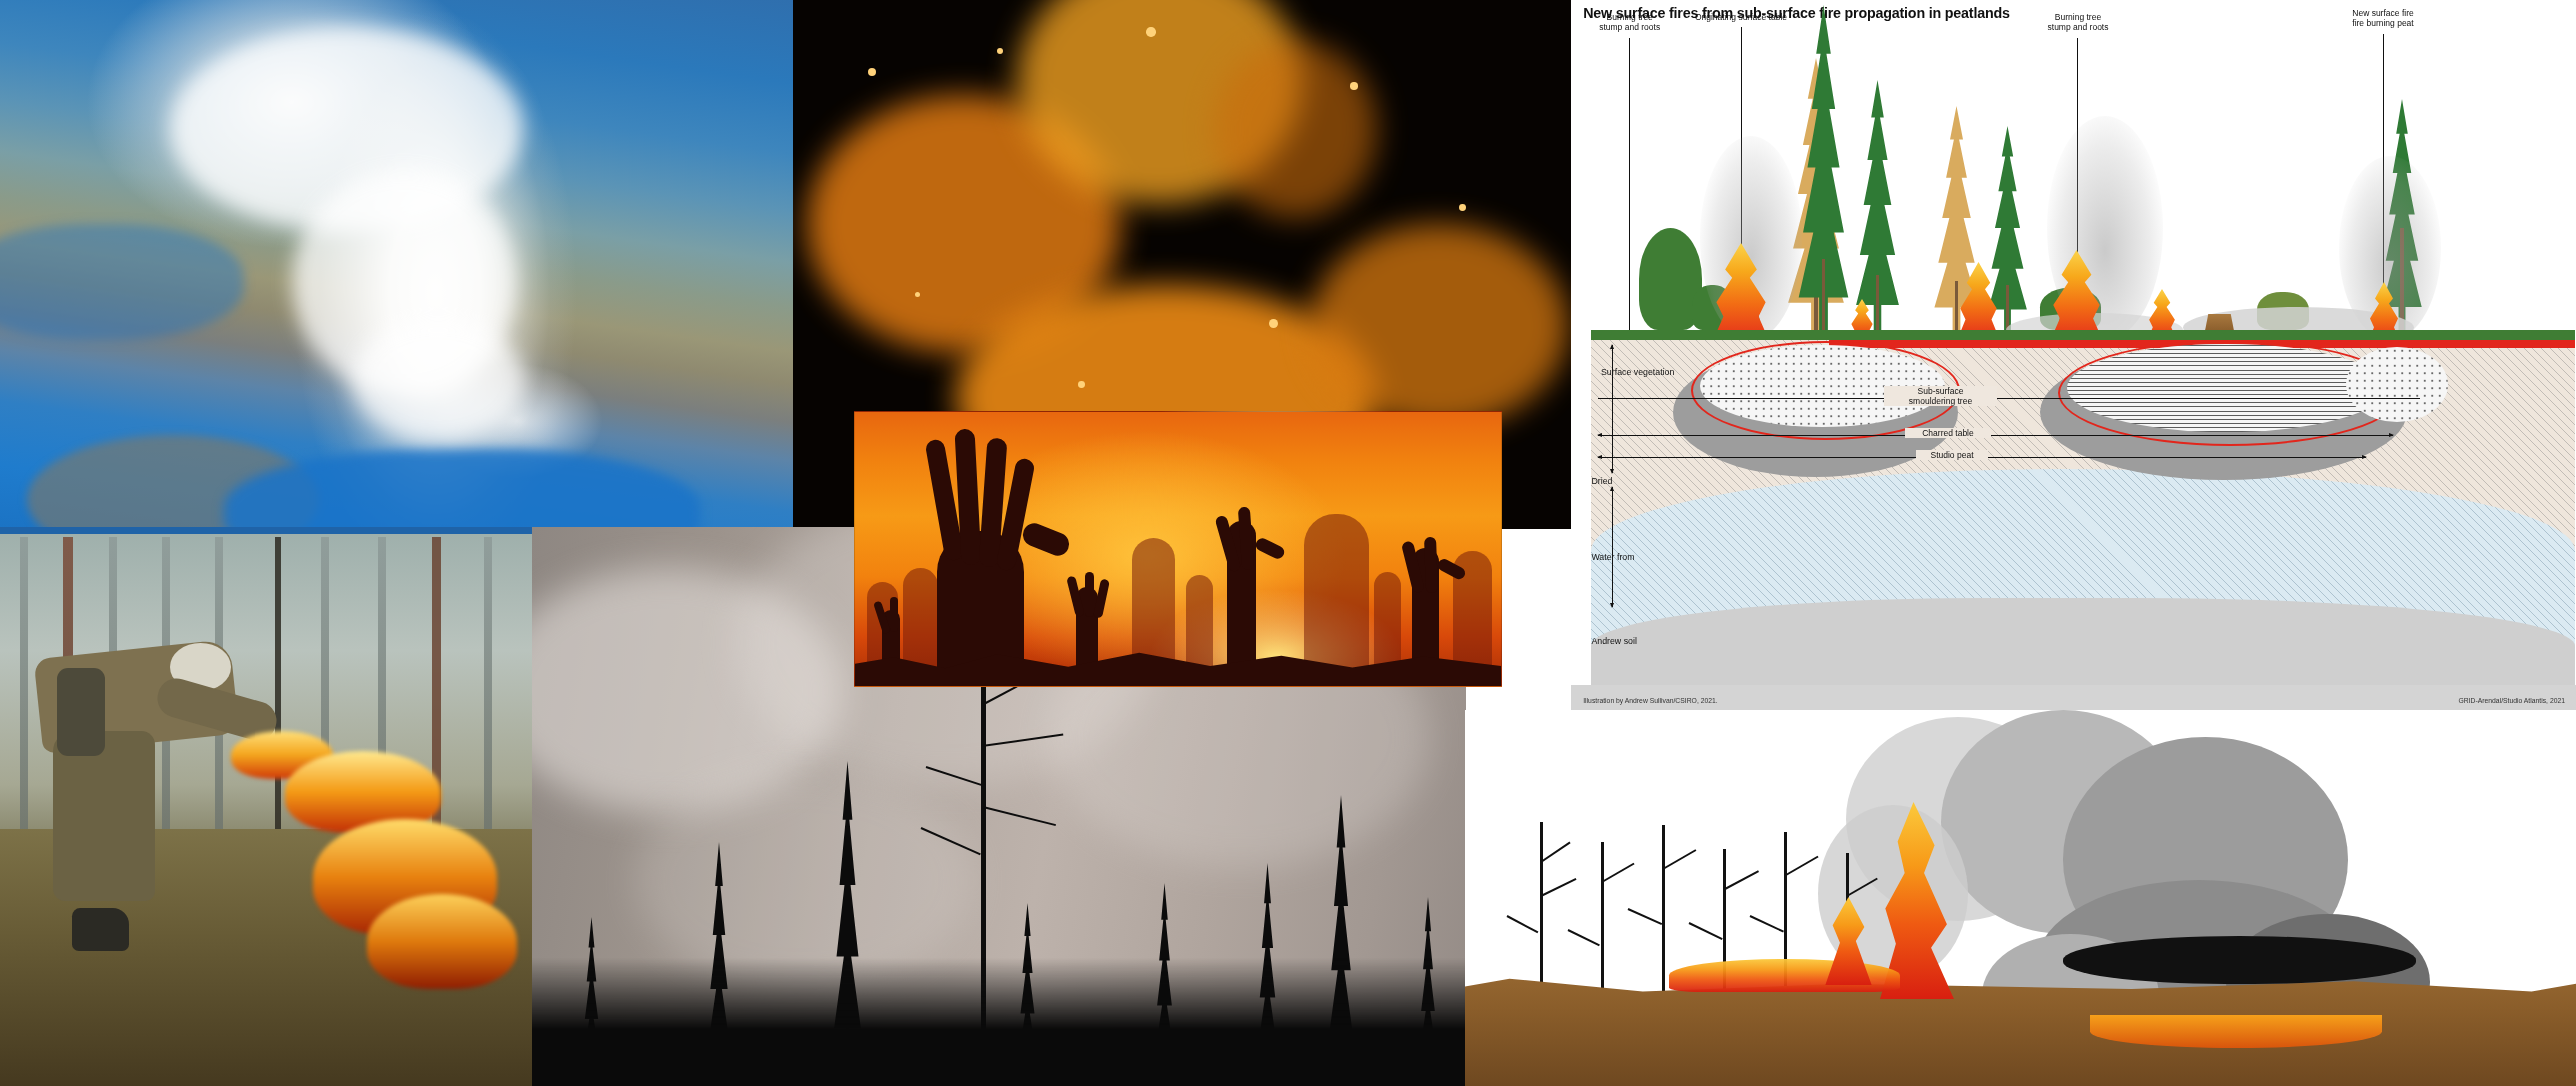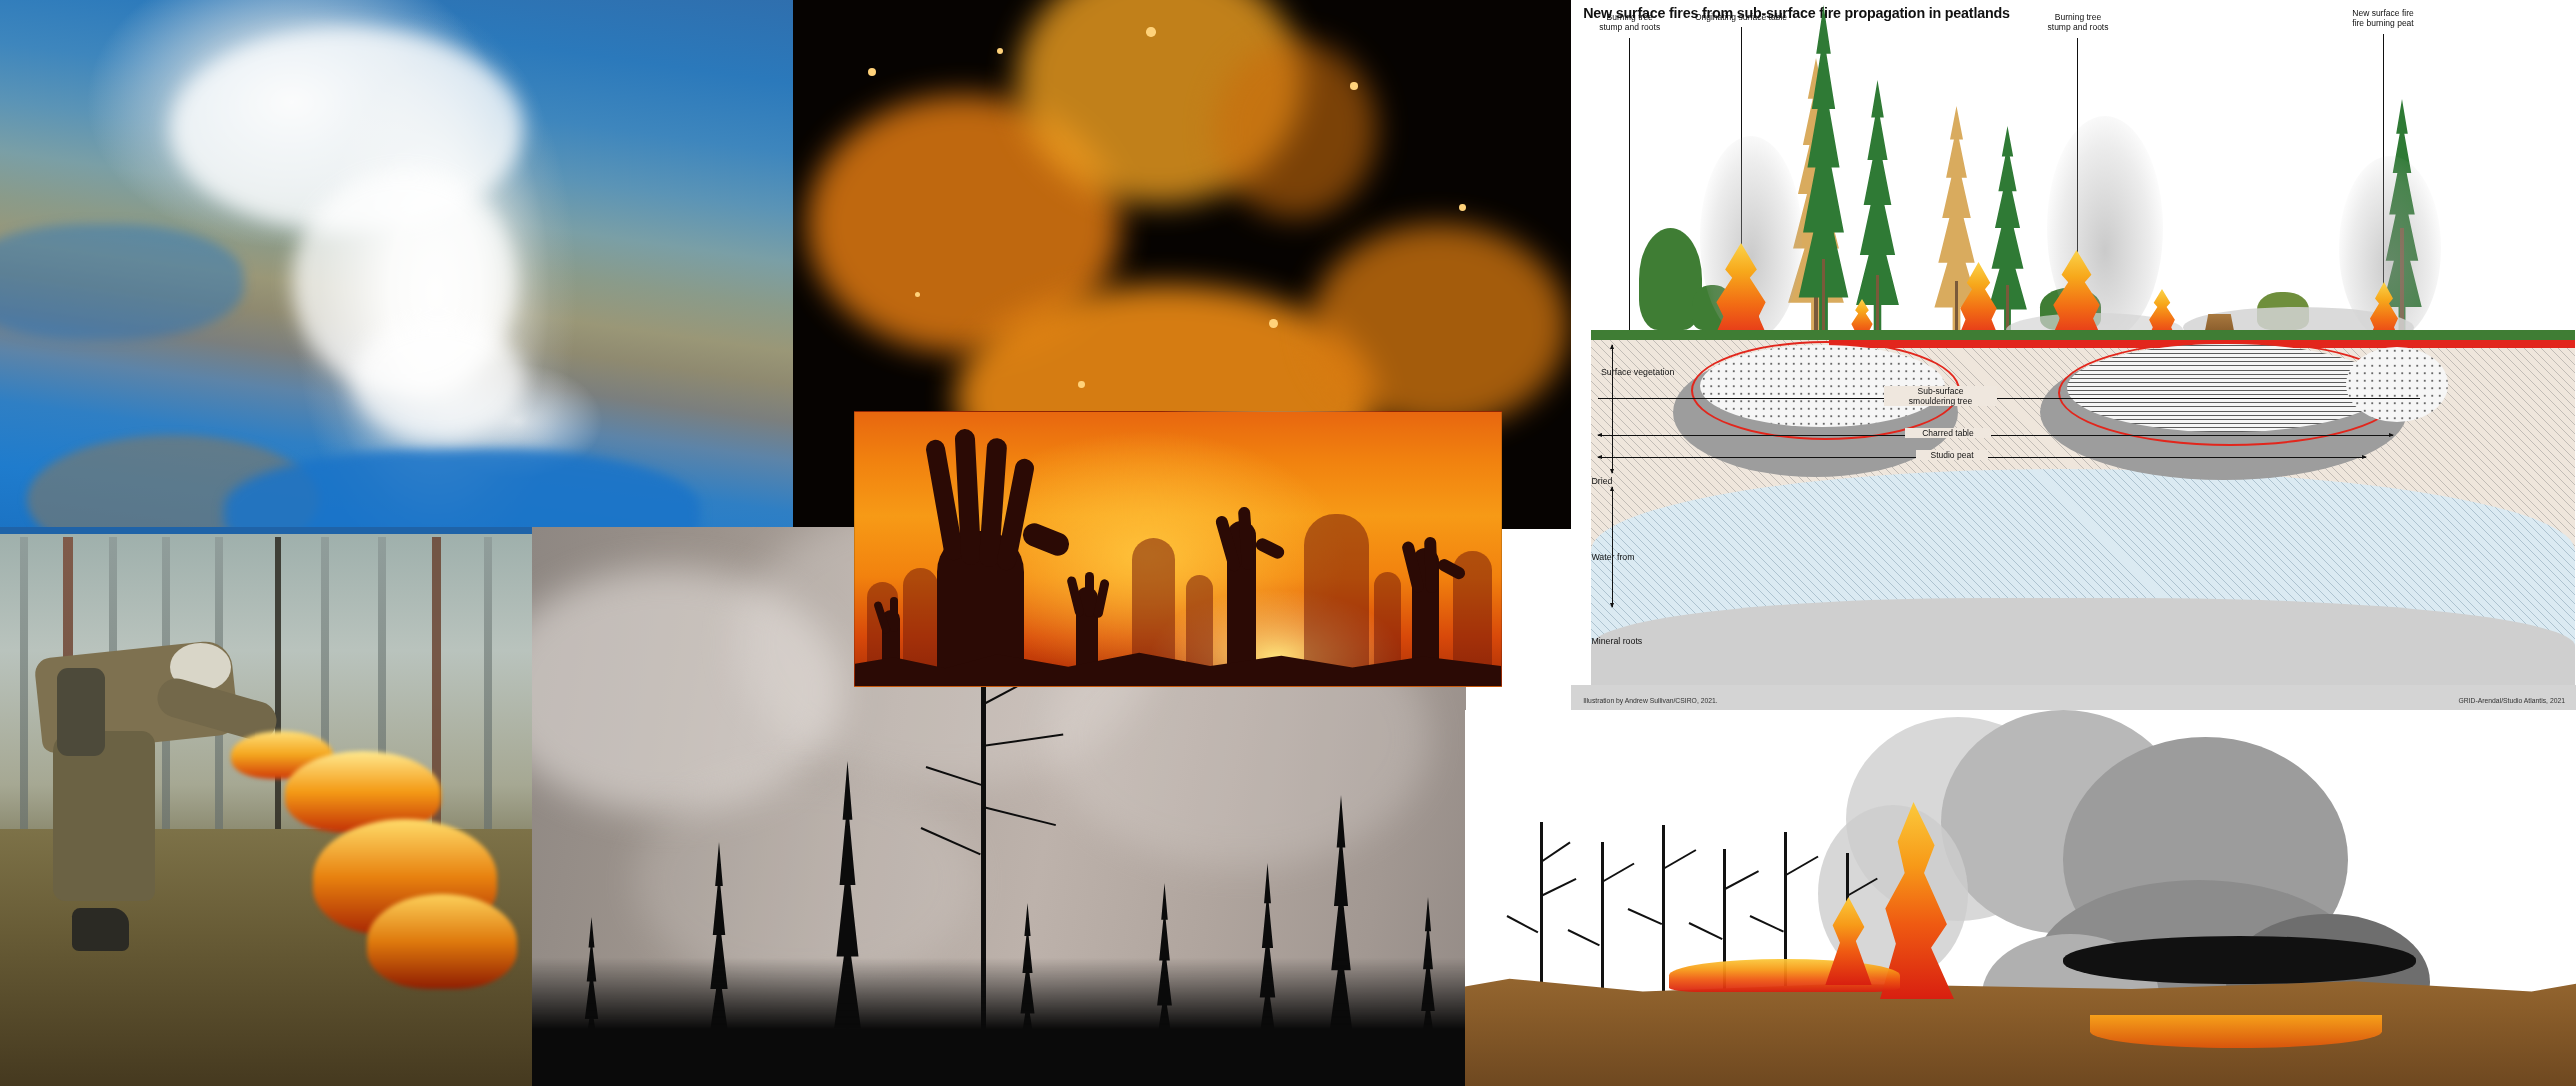--- a/index.html
+++ b/index.html
@@ -337,21 +337,21 @@
     <div class="inlabel" style="left:334px;top:428px;width:82px;">Charred table</div>
 
     <div class="hline ar-r ar-l" style="left:27px;top:457px;width:768px;"></div>
     <div class="inlabel" style="left:345px;top:450px;width:68px;">Studio peat</div>
 
     <div class="sidelabel" style="left:30px;top:319px;margin-top:48px;">Surface vegetation</div>
     <div class="vmeasure" style="left:41px;top:345px;height:128px;"></div>
     <div class="sidelabel" style="left:20.4px;top:476px;">Dried</div>
     <div class="vmeasure" style="left:41px;top:487px;height:120px;"></div>
     <div class="sidelabel" style="left:20.4px;top:552px;">Water from</div>
-    <div class="sidelabel" style="left:20.4px;top:636px;">Mineral roots</div>
+    <div class="sidelabel" style="left:20.4px;top:636px;">Andrew soil</div>
 
     <div id="diag-footer"></div>
     <div id="credit-left">Illustration by Andrew Sullivan/CSIRO, 2021.</div>
     <div id="credit-right">GRID-Arendal/Studio Atlantis, 2021</div>
   </div>
 
   <div class="panel" id="p-peatfire">
     <div class="pf-smoke" style="left:381px;top:6.8px;width:224px;height:204px;background:#d8d8d8;"></div>
     <div class="pf-smoke" style="left:476px;top:0px;width:245px;height:224px;background:#b8b8b8;"></div>
     <div class="pf-smoke" style="left:598px;top:27px;width:285px;height:245px;background:#9c9c9c;"></div>

